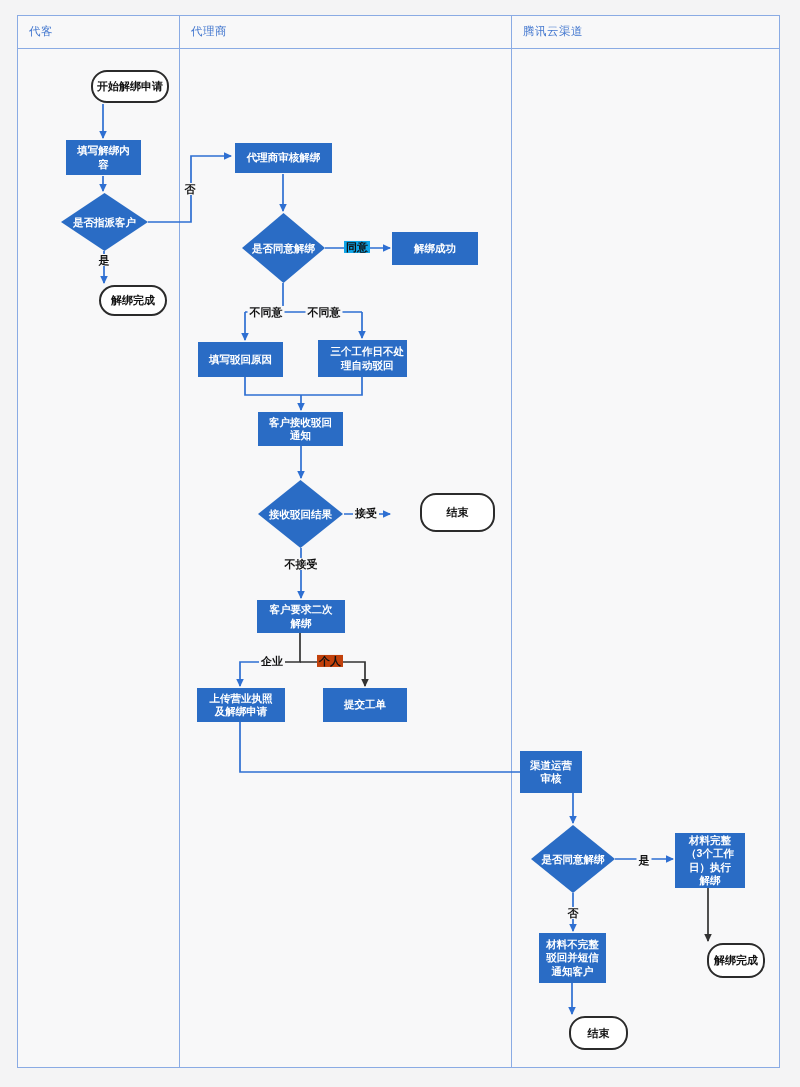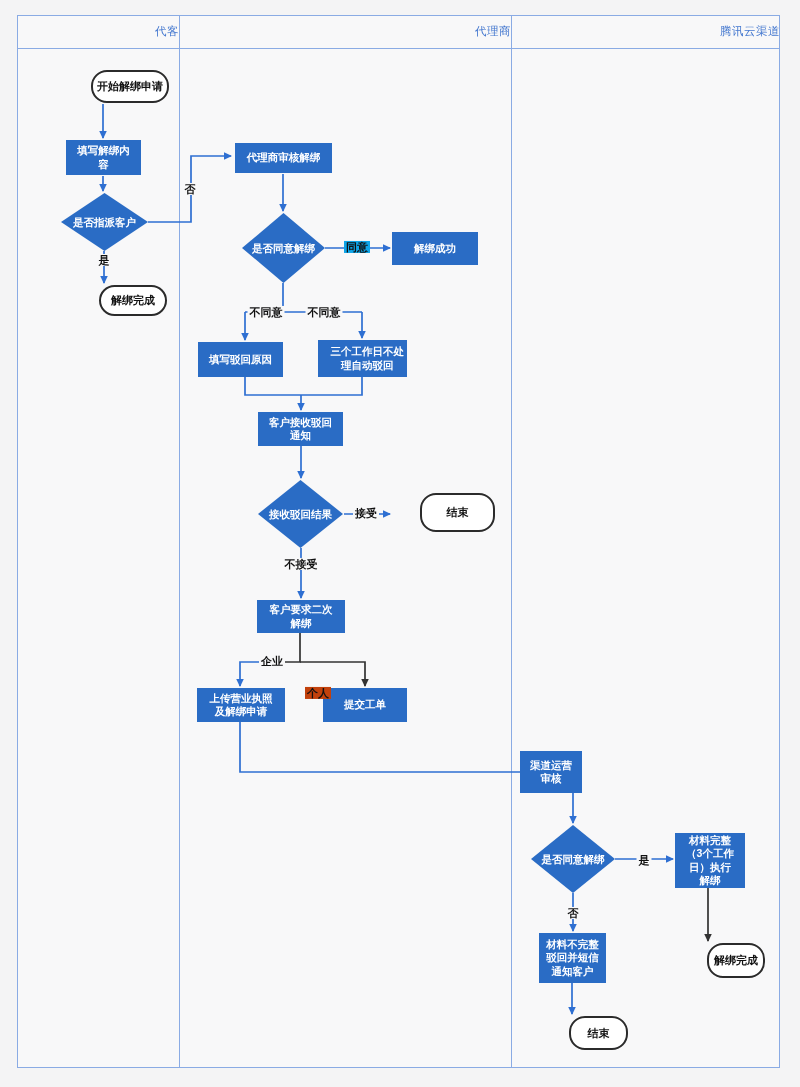--- a/index.html
+++ b/index.html
@@ -5,22 +5,22 @@
   html, body { margin: 0; padding: 0; background: #f4f4f5; }
   body { font-family: "Liberation Sans", "DejaVu Sans", sans-serif; }
   #canvas { position: relative; width: 800px; height: 1087px; background: #f4f4f5; overflow: hidden; }
 
   .frame {
     position: absolute; box-sizing: border-box;
     border: 1px solid #8aabe4; background: #f8f8f9;
   }
   .vline, .hline { position: absolute; background: #8aabe4; }
   .lane-header {
-    position: absolute; display: flex; align-items: center; justify-content: flex-end;
-    color: #4377cf; font-size: 11.5px; letter-spacing: 0.5px;
+    position: absolute; display: flex; align-items: center; justify-content: flex-start;
+    color: #4377cf; font-size: 11.5px; letter-spacing: 0.5px; padding-left: 12px;
   }
 
   .node {
     position: absolute; box-sizing: border-box;
     display: flex; align-items: center; justify-content: center;
     text-align: center; white-space: pre-line;
   }
   .node.process {
     background: #2a6cc5; color: #ffffff;
     font-size: 10.5px; line-height: 1.28; font-weight: 600; padding: 1px 3px;
@@ -133,17 +133,17 @@
     </div>
   <div id="label-layer">
       <span class="edge-label" style="left: 104px; top: 260px; background: rgb(248, 248, 249); color: rgb(17, 17, 17);">是</span>
       <span class="edge-label" style="left: 190px; top: 189px; background: rgb(248, 248, 249); color: rgb(17, 17, 17);">否</span>
       <span class="edge-label" style="left: 357px; top: 247px; background: #0ea5e9; color: rgb(17, 17, 17);">同意</span>
       <span class="edge-label" style="left: 266px; top: 312px; background: rgb(248, 248, 249); color: rgb(17, 17, 17);">不同意</span>
       <span class="edge-label" style="left: 324px; top: 312px; background: rgb(248, 248, 249); color: rgb(17, 17, 17);">不同意</span>
       <span class="edge-label" style="left: 366px; top: 513px; background: rgb(248, 248, 249); color: rgb(17, 17, 17);">接受</span>
       <span class="edge-label" style="left: 301px; top: 564px; background: rgb(248, 248, 249); color: rgb(17, 17, 17);">不接受</span>
       <span class="edge-label" style="left: 272px; top: 661px; background: rgb(248, 248, 249); color: rgb(17, 17, 17);">企业</span>
-      <span class="edge-label" style="left: 318px; top: 661px; background: #c2410c; color: rgb(17, 17, 17); margin-top: 32px;">个人</span>
+      <span class="edge-label" style="left: 330px; top: 661px; background: #c2410c; color: rgb(17, 17, 17);">个人</span>
       <span class="edge-label" style="left: 644px; top: 860px; background: rgb(248, 248, 249); color: rgb(17, 17, 17);">是</span>
       <span class="edge-label" style="left: 573px; top: 913px; background: rgb(248, 248, 249); color: rgb(17, 17, 17);">否</span>
     </div>
 </div>
 
 </body></html>

